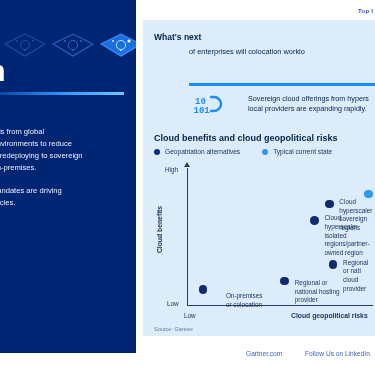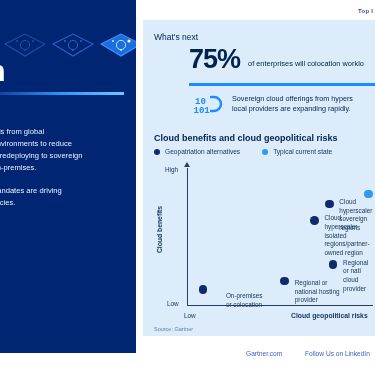--- a/index.html
+++ b/index.html
@@ -49,40 +49,40 @@
   }
   .card {
     position: absolute; left: 143px; top: 20px;
     width: 236px; height: 316px;
     background: #dcecfb;
   }
 
   
   .whats-next {
     position: absolute; left: 11px; top: 12px;
-    font-size: 8.5px; font-weight: 400; color: #00234d; text-align: center;
+    font-size: 8.5px; font-weight: 700; color: #00234d; text-align: center;
   }
   .stat-row {
     position: absolute; left: 46px; top: 27px;
     display: flex; align-items: flex-end; gap: 8px;
   }
   .stat-num { font-size: 27px; font-weight: 700; color: #00234d; line-height: .95; letter-spacing: -1px; }
   .stat-txt { font-size: 7.4px; color: #00234d; line-height: 1.35; padding-bottom: 4px; white-space: nowrap; }
 
   .stat-rule {
     position: absolute; left: 46px; top: 63px;
     width: 196px; height: 2.5px; background: #1a8cff;
   }
   .stat-rule::after{
     content:""; position:absolute; right:-3px; top:-2.2px;
     width:7px; height:7px; border-radius:50%; background:#1a8cff;
   }
 
   .sov-row { position: absolute; left: 50px; top: 74px; display: flex; gap: 9px; }
-  .sov-txt { font-size: 7.2px; color: #00234d; line-height: 1.42; white-space: nowrap; }
+  .sov-txt { font-size: 7.2px; color: #00234d; line-height: 1.42; white-space: nowrap; margin-left: 16px; }
 
   
   .chart-title {
     position: absolute; left: 11px; top: 113px;
     font-size: 9px; font-weight: 700; color: #00234d; text-align: right;
   }
   .legend { position: absolute; left: 11px; top: 128px; display: flex; gap: 22px; }
   .lg { display: flex; align-items: center; gap: 5px; font-size: 6.6px; color: #15325c; white-space: nowrap; }
   .lg-dot { width: 6px; height: 6px; border-radius: 50%; }
 
@@ -172,21 +172,20 @@
     </div>
   </div>
 
   <div class="toplabel">Top I</div>
 
   <div class="card">
 
     <div class="whats-next">What's next</div>
 
     <div class="stat-row">
-      <div class="stat-num">75%</div>
       <div class="stat-txt">of enterprises will colocation worklo</div>
     </div>
 
     <div class="stat-rule"></div>
 
     <div class="sov-row">
       <svg width="30" height="22" viewBox="0 0 30 22">
         <path d="M18 3 H21 a7 7 0 0 1 0 14 H18" fill="none" stroke="#1a8cff" stroke-width="2.4" stroke-linecap="round"></path>
         <path d="M18 3 L18 17" fill="none" stroke="#1a8cff" stroke-width="0"></path>
         <text x="2" y="9.5" font-family="Liberation Mono, monospace" font-size="9" font-weight="700" fill="#1a8cff">10</text>

